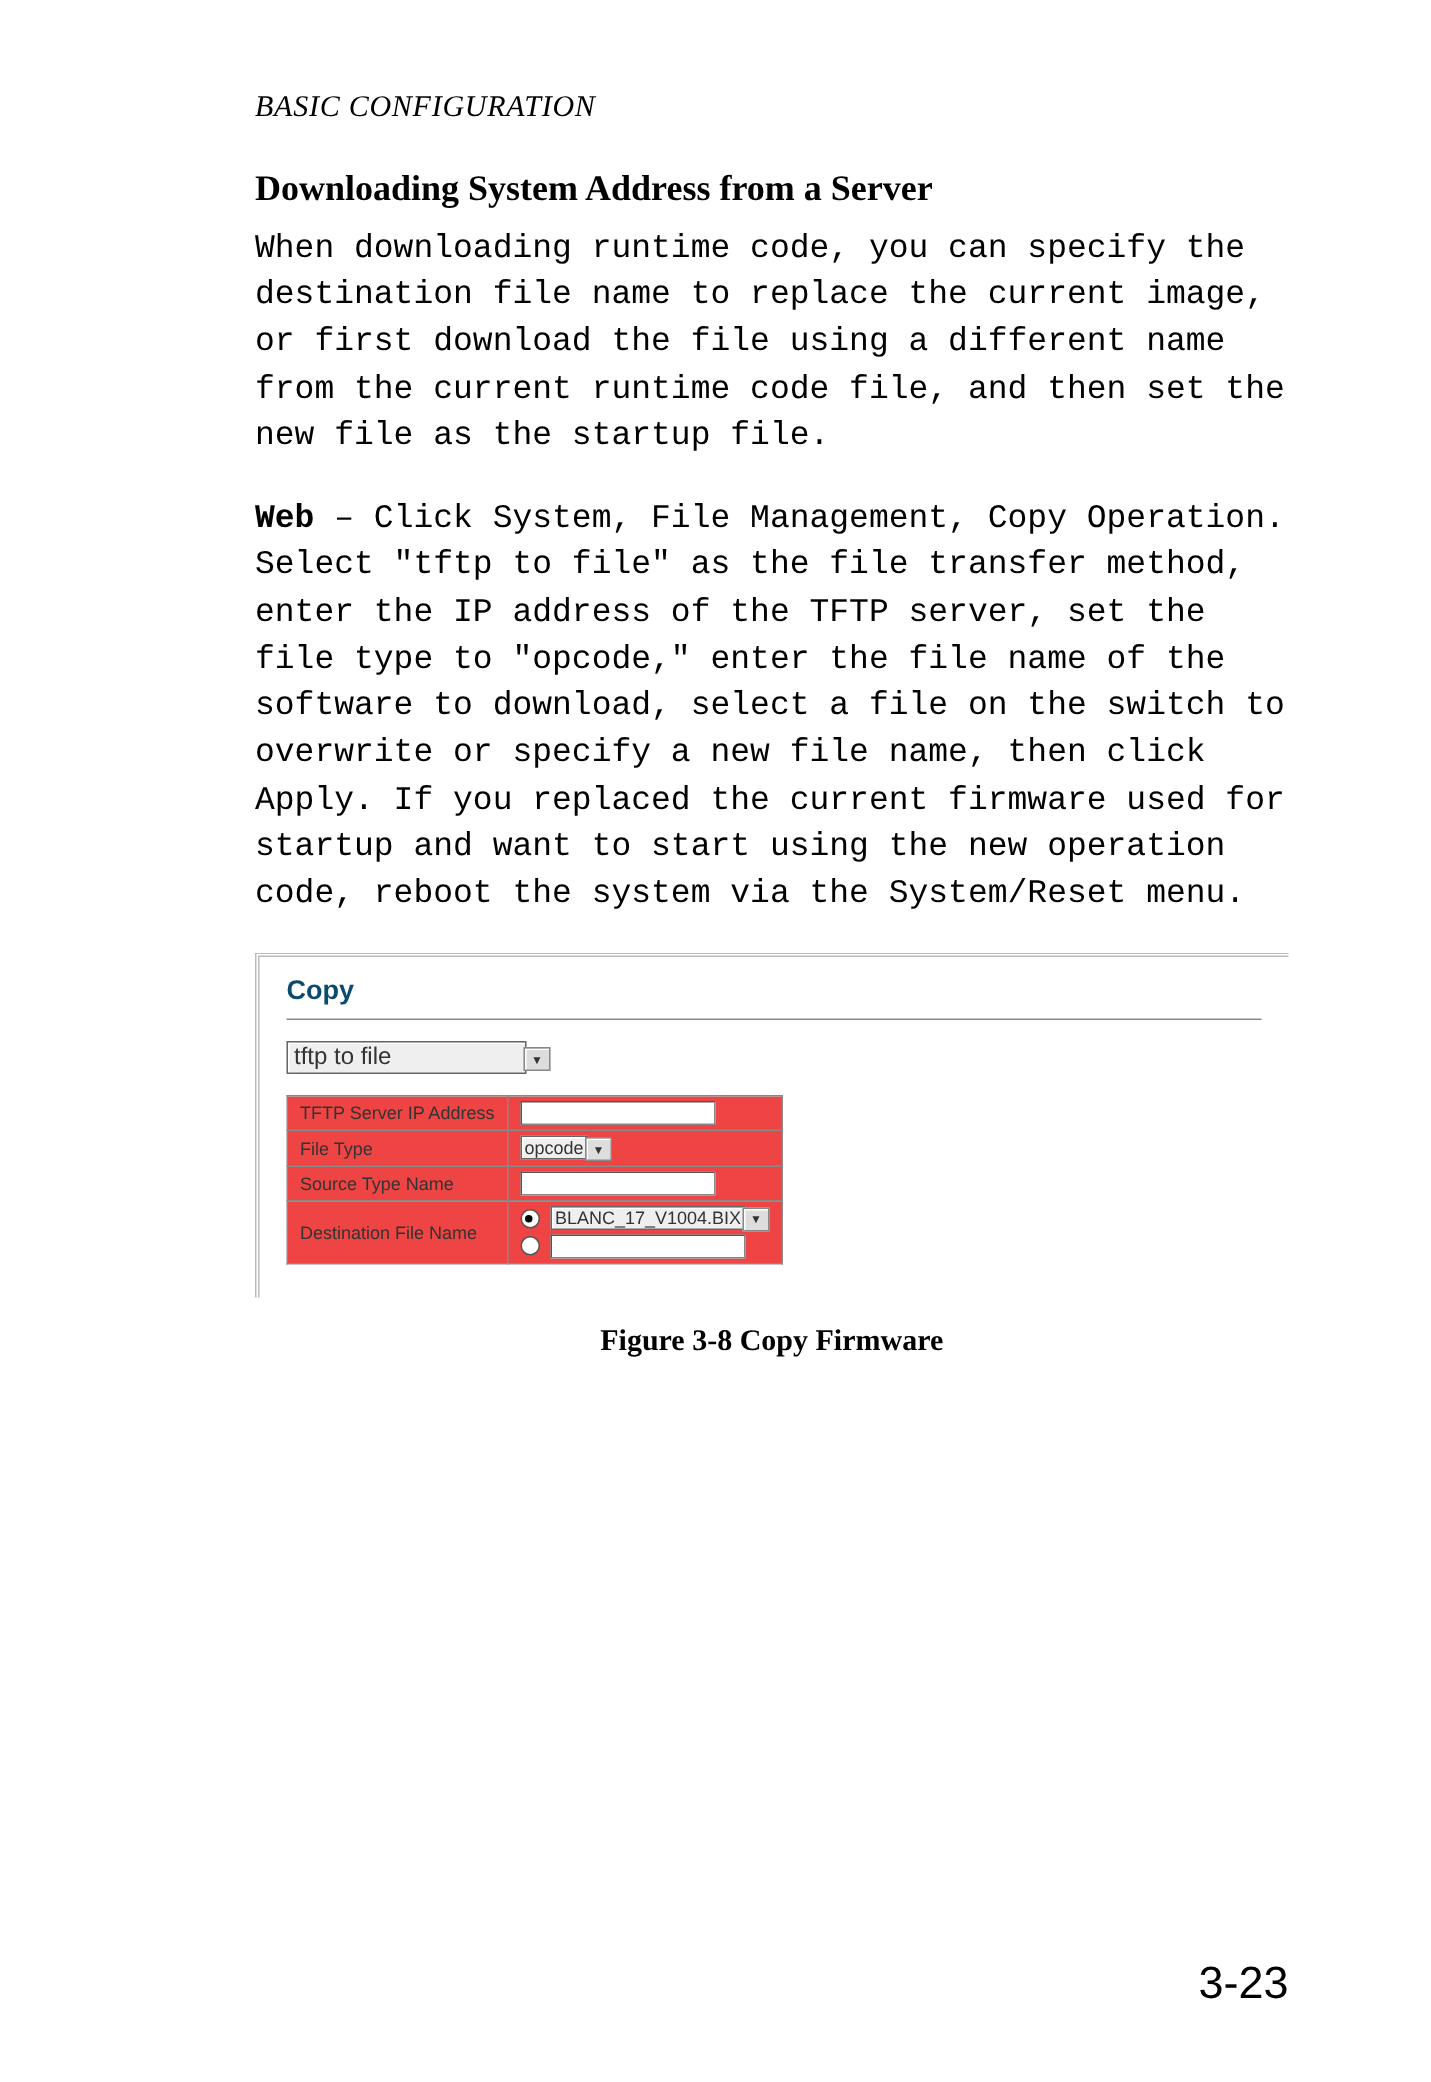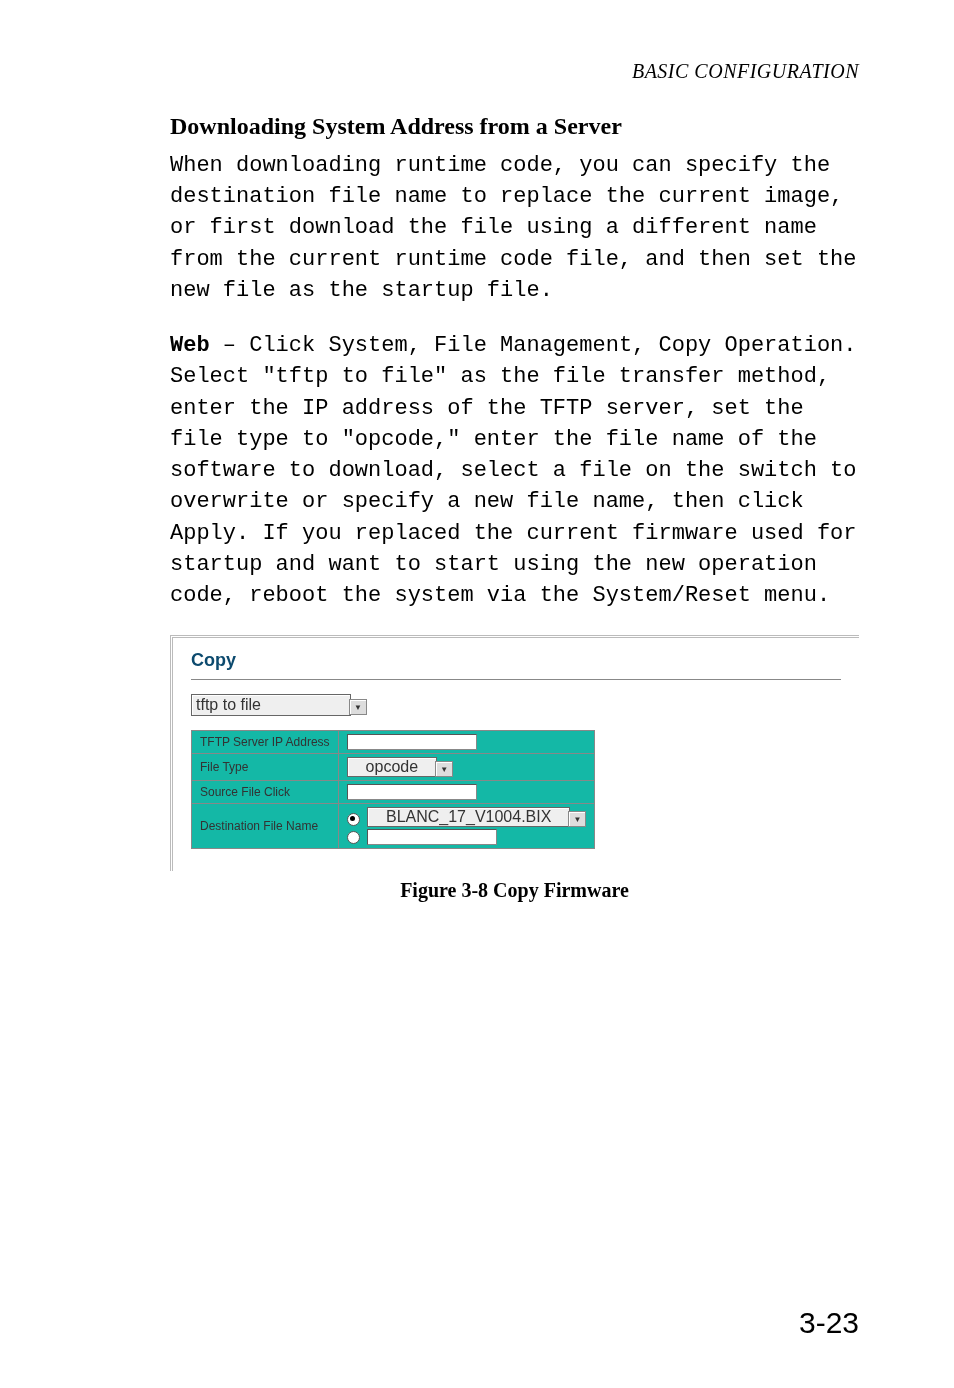--- a/index.html
+++ b/index.html
@@ -12,21 +12,21 @@
     height: 1388px;
     box-sizing: border-box;
   }
   .page {
     padding: 60px 95px 40px 170px;
     box-sizing: border-box;
     position: relative;
     height: 100%;
   }
   .running-head {
-    text-align: right;
+    text-align: left;
     font-style: italic;
     font-variant: small-caps;
     letter-spacing: 0.5px;
     font-size: 20px;
     font-family: Garamond, Georgia, serif;
     margin-bottom: 30px;
   }
   .section-heading {
     font-weight: bold;
     font-size: 24px;
@@ -89,43 +89,43 @@
     vertical-align: middle;
     margin-left: -2px;
     box-shadow: inset 1px 1px 0 #fff;
   }
   .form-table {
     border-collapse: collapse;
     margin-top: 4px;
   }
   .form-table td {
     border: 1px solid #888;
-    background: #14b8a6;
+    background: #ef4444;
     padding: 3px 8px;
     font-size: 12px;
     font-family: Arial, sans-serif;
     vertical-align: middle;
   }
   .sunken-input {
     display: inline-block;
     background: #fff;
     border: 1px solid #888;
     border-top-color: #555;
     border-left-color: #555;
     height: 16px;
     width: 130px;
     box-sizing: border-box;
     vertical-align: middle;
   }
   .small-select {
     display: inline-block;
     background: #efefef;
     border: 1px solid #666;
-    font-size: 16px;
-    padding: 0px 18px;
+    font-size: 12px;
+    padding: 0px 2px;
     box-shadow: inset 1px 1px 0 #fff;
   }
   .radio {
     display: inline-block;
     width: 11px;
     height: 11px;
     border: 1px solid #555;
     border-radius: 50%;
     background: #fff;
     vertical-align: middle;
@@ -139,21 +139,21 @@
     left: 2.5px;
     width: 5px;
     height: 5px;
     background: #000;
     border-radius: 50%;
   }
   .figure-caption {
     text-align: center;
     font-weight: bold;
     font-size: 20px;
-    margin-top: 8px;
+    margin-top: 18px;
     font-family: Garamond, Georgia, serif;
   }
   .page-number {
     position: absolute;
     bottom: 48px;
     right: 95px;
     font-size: 30px;
     font-family: Liberation Sans, sans-serif;
   }
 </style>
@@ -191,21 +191,21 @@
       </tr>
       <tr>
         <td>File Type</td>
         <td>
           <span class="small-select">
             <span>opcode</span>
           </span><span class="dd-arrow">▼</span>
         </td>
       </tr>
       <tr>
-        <td>Source File Click</td>
+        <td>Source Type Name</td>
         <td>
           <span class="sunken-input" title=""></span>
         </td>
       </tr>
       <tr>
         <td>Destination File Name</td>
         <td>
           <div style="margin-bottom:2px;">
             <span class="radio checked"></span>
             <span class="small-select">

